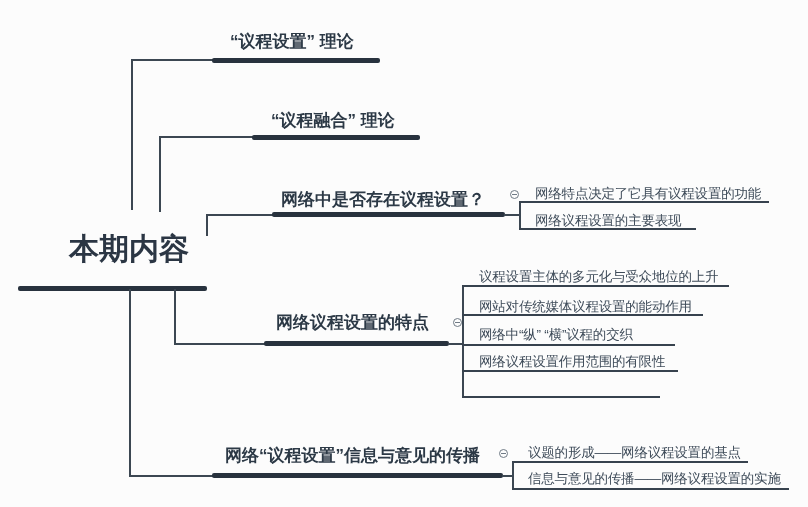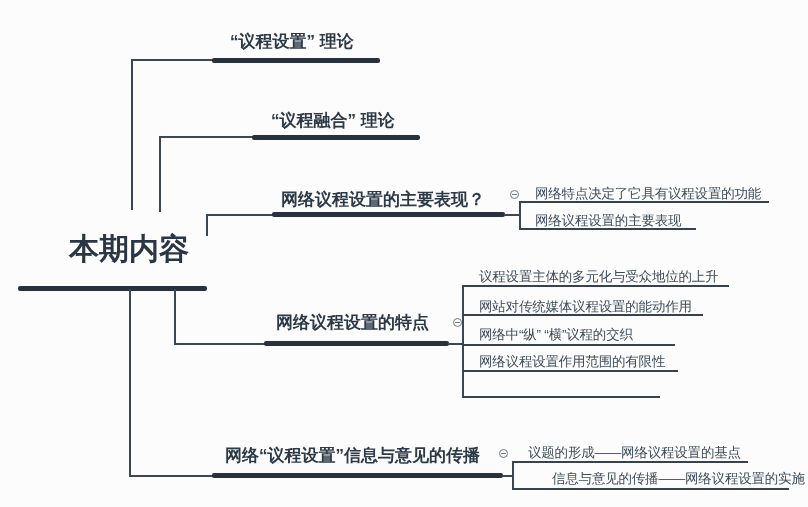--- a/index.html
+++ b/index.html
@@ -55,21 +55,21 @@
 
   <div class="ln v" style="left:129px;top:289px;height:188px;"></div>
   <div class="ln h" style="left:129px;top:475px;width:84px;"></div>
 
   <span class="lbl branch-lbl" style="left:230px;top:30px;">“议程设置” 理论</span>
   <div class="ln thick" style="left:212px;top:58px;width:168px;"></div>
 
   <span class="lbl branch-lbl" style="left:271px;top:109px;">“议程融合” 理论</span>
   <div class="ln thick" style="left:252px;top:135px;width:168px;"></div>
 
-  <span class="lbl branch-lbl" style="left:281px;top:188px;">网络议程设置的主要表现？</span>
+  <span class="lbl branch-lbl" style="left:281px;top:188px;">网络中是否存在议程设置？</span>
   <div class="ln thick" style="left:272px;top:212px;width:233px;"></div>
   <div class="cicon" style="left:510px;top:190px;"></div>
   <div class="ln h" style="left:504px;top:214px;width:17px;"></div>
   <div class="ln v" style="left:519px;top:201px;height:29px;"></div>
   <span class="lbl child-lbl" style="left:535px;top:185px;">网络特点决定了它具有议程设置的功能</span>
   <div class="ln child" style="left:519px;top:201px;width:250px;"></div>
   <span class="lbl child-lbl" style="left:535px;top:212px;">网络议程设置的主要表现</span>
   <div class="ln child" style="left:519px;top:228px;width:177px;"></div>
 
   <span class="lbl branch-lbl" style="left:276px;top:311px;">网络议程设置的特点</span>
@@ -87,16 +87,16 @@
   <div class="ln child" style="left:462px;top:370px;width:216px;"></div>
   <div class="ln child" style="left:462px;top:396px;width:198px;"></div>
 
   <span class="lbl branch-lbl" style="left:225px;top:444px;">网络“议程设置”信息与意见的传播</span>
   <div class="ln thick" style="left:212px;top:473px;width:291px;"></div>
   <div class="cicon" style="left:499px;top:449px;"></div>
   <div class="ln h" style="left:502px;top:475px;width:12px;"></div>
   <div class="ln v" style="left:512px;top:461px;height:29px;"></div>
   <span class="lbl child-lbl" style="left:528px;top:444px;">议题的形成——网络议程设置的基点</span>
   <div class="ln child" style="left:512px;top:461px;width:236px;"></div>
-  <span class="lbl child-lbl" style="left:552px;top:470px;">信息与意见的传播——网络议程设置的实施</span>
+  <span class="lbl child-lbl" style="left:528px;top:470px;">信息与意见的传播——网络议程设置的实施</span>
   <div class="ln child" style="left:512px;top:488px;width:277px;"></div>
 
 </div>
 
 </body></html>

